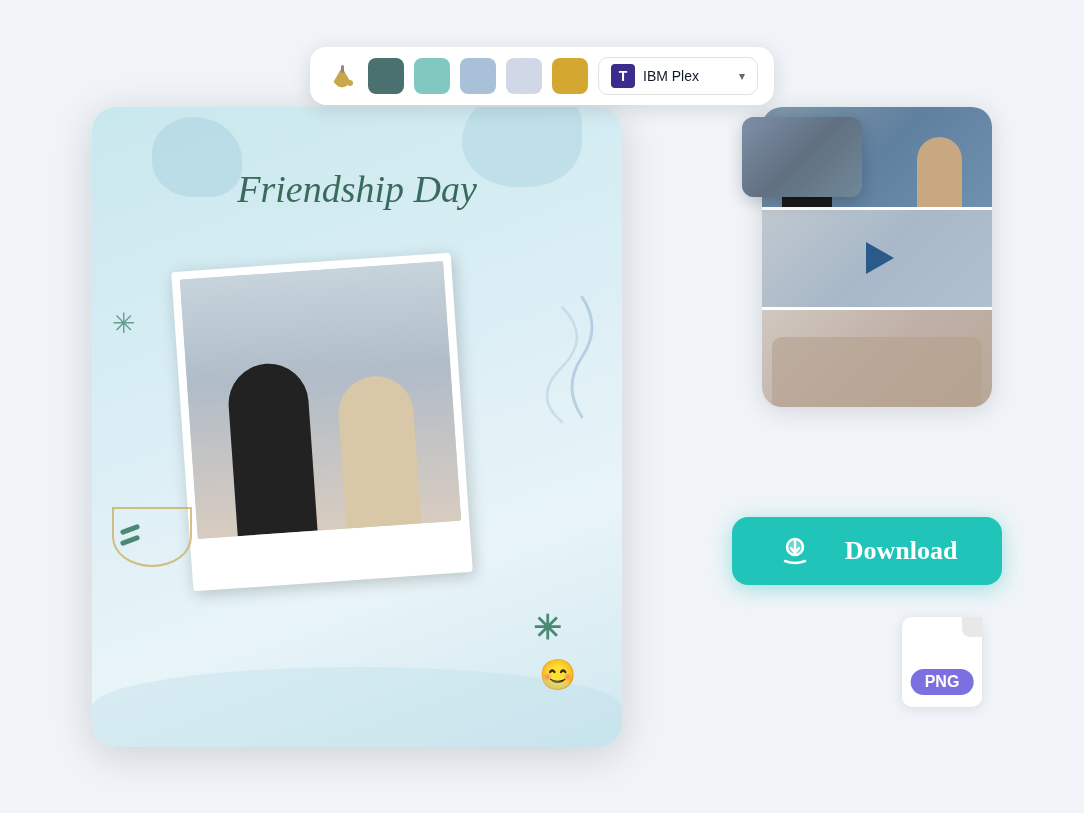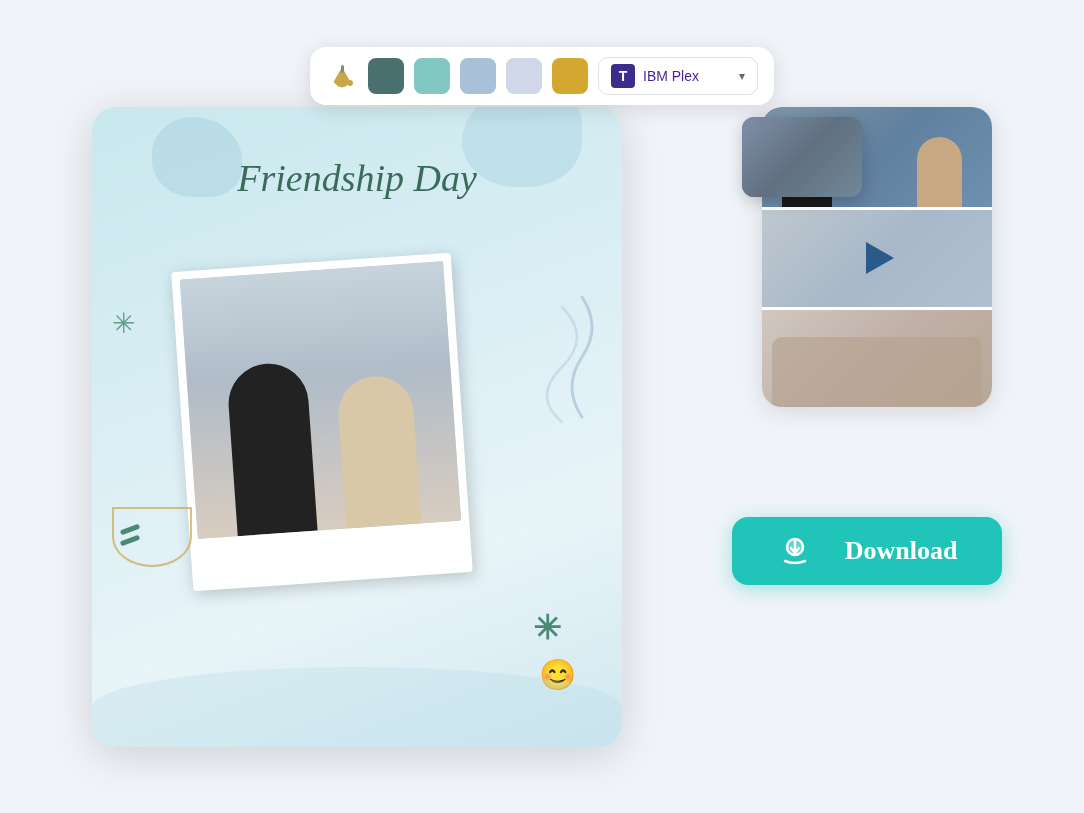--- a/index.html
+++ b/index.html
@@ -71,21 +71,21 @@
       display: flex;
       align-items: center;
       justify-content: center;
       color: white;
       font-weight: bold;
       font-size: 14px;
     }
 
     .font-name {
       font-size: 14px;
-      color: #4c1d95;
+      color: #0f172a;
       flex: 1;
     }
 
     .chevron-down {
       color: #666;
       font-size: 12px;
     }
 
     
     .design-card {
@@ -131,21 +131,21 @@
       text-align: center;
       font-size: 18px;
       letter-spacing: 10px;
       color: #c8a84b;
       font-weight: 600;
       text-transform: uppercase;
     }
 
     .friendship-day-text {
       position: absolute;
-      top: 49px;
+      top: 60px;
       left: 0;
       right: 0;
       text-align: center;
       font-size: 38px;
       color: #3a6b5a;
       font-family: 'Georgia', cursive;
       font-style: italic;
       font-weight: 400;
     }
 
@@ -503,15 +503,20 @@
   <div class="download-button">
     <svg width="36" height="36" viewBox="0 0 36 36" fill="white">
       <circle cx="18" cy="14" r="8" fill="rgba(255,255,255,0.3)" stroke="white" stroke-width="2.5"></circle>
       <path d="M18 8 L18 18 M14 15 L18 20 L22 15" stroke="white" stroke-width="2.5" stroke-linecap="round" stroke-linejoin="round" fill="none"></path>
       <path d="M8 28 Q18 32 28 28" stroke="white" stroke-width="2.5" stroke-linecap="round" fill="none"></path>
     </svg>
     <span class="download-label">Download</span>
   </div>
 
   <div class="file-buttons">
+    <div class="file-button">
+      <div class="file-icon">
+        <div class="file-badge png-badge">PNG</div>
+      </div>
+    </div>
   </div>
 
 </div>
 
 </body></html>

